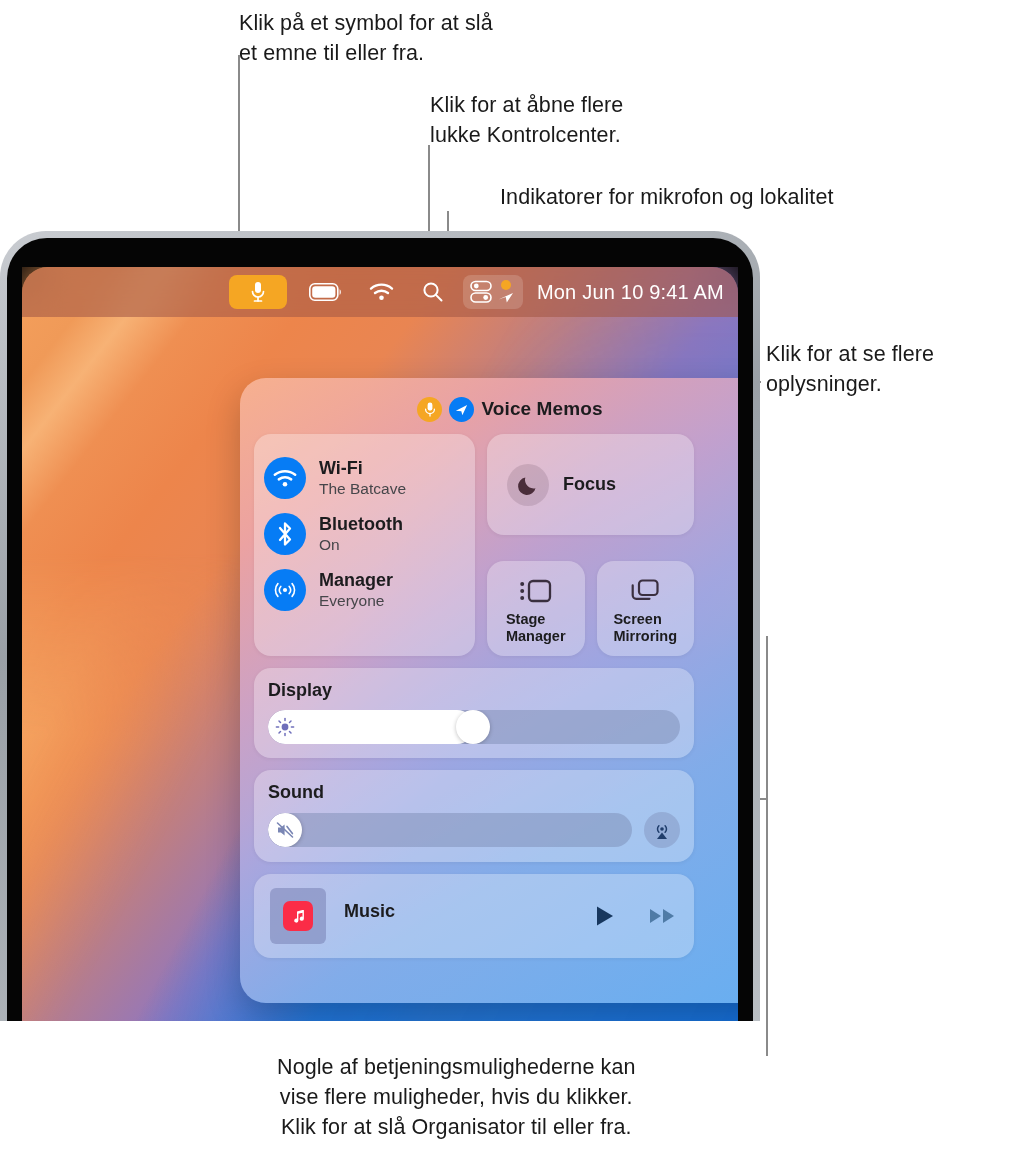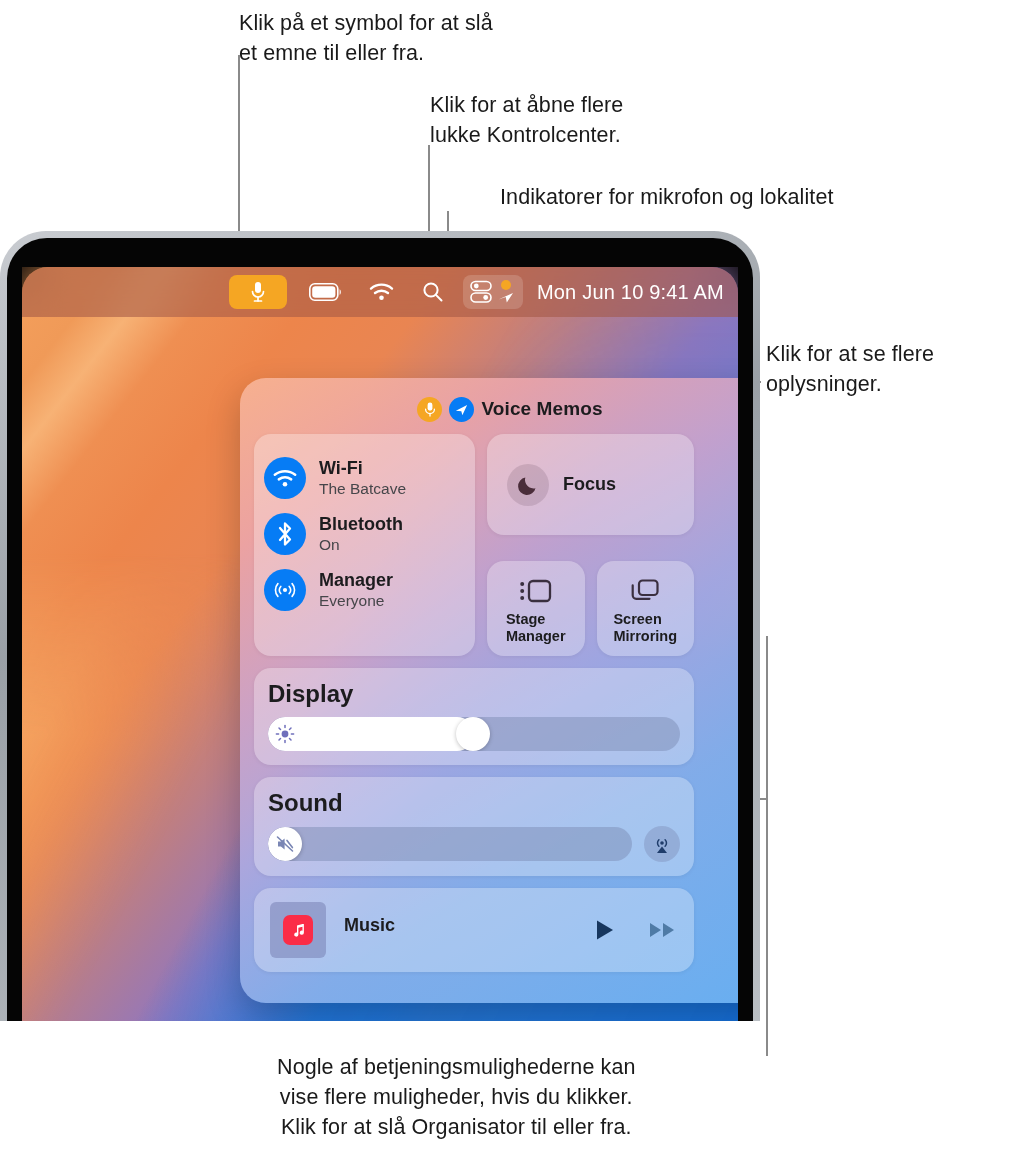--- a/index.html
+++ b/index.html
@@ -205,21 +205,21 @@
     width: 97.5px; height: 95px;
     display:flex; flex-direction:column; align-items:center; justify-content:center;
     gap: 6px; padding-top: 4px;
   }
   .small-tile .label {
     font-size: 14.5px; font-weight: bold; color:#1c1c1e;
     line-height: 17px; white-space: pre-line;
   }
 
   .wide-tile { width: 440px; margin-top: 12px; padding: 12px 14px 14px 14px; }
-  .wide-tile .label { font-size: 24px; font-weight: bold; color:#1c1c1e; margin-bottom: 9px; }
+  .wide-tile .label { font-size: 18px; font-weight: bold; color:#1c1c1e; margin-bottom: 9px; }
 
   .slider { position: relative; height: 34px; border-radius: 17px;
             background: rgba(120,135,175,0.45); overflow: hidden; }
   .slider-fill { position:absolute; left:0; top:0; bottom:0; background:#fff; border-radius:17px; }
   .slider-knob { position:absolute; top:0; width:34px; height:34px; border-radius:50%;
                  background:#fff; box-shadow: 0 1px 4px rgba(0,0,0,0.25); }
   .slider-icon { position:absolute; left: 5px; top: 5px; width: 24px; height: 24px;
                  border-radius:50%; display:flex;align-items:center;justify-content:center; }
   #sound-row { display:flex; align-items:center; gap: 12px; }
   #sound-slider-wrap { flex:1; }

